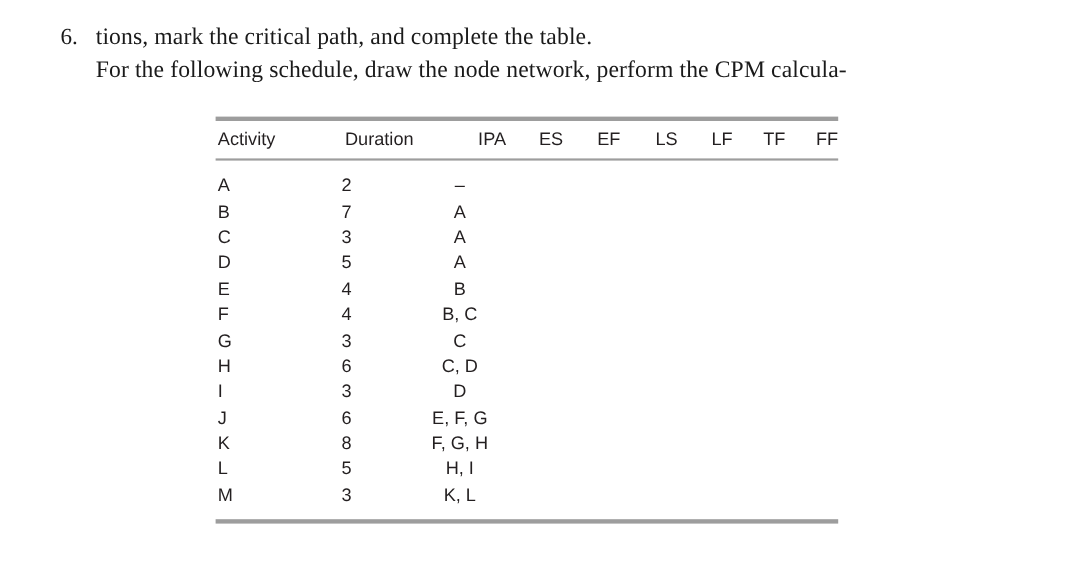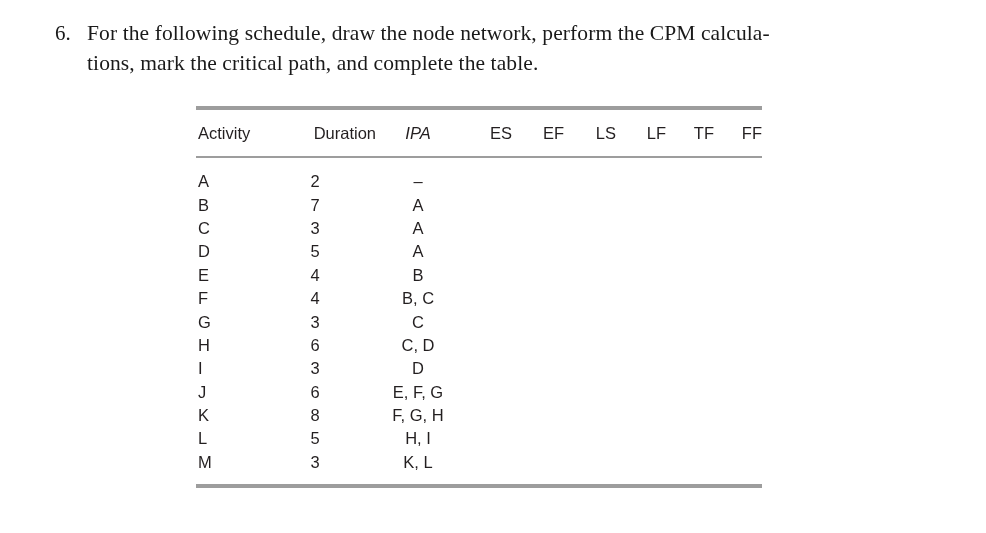--- a/index.html
+++ b/index.html
@@ -74,59 +74,59 @@
   table.sched td {
     font-family: "Liberation Sans", sans-serif;
     font-size: 16.5px;
     color: #231f20;
     font-weight: normal;
     padding: 0;
     border: none;
     white-space: nowrap;
   }
   table.sched thead th {
-    height: 46px;
+    height: 34px;
     vertical-align: middle;
   }
   table.sched tbody td {
     height: 23.4px;
     vertical-align: middle;
   }
   
   col.c-activity { width: 74px; }
   col.c-duration { width: 106px; }
   col.c-ipa      { width: 84px; }
   col.c-es       { width: 52px; }
   col.c-ef       { width: 52px; }
   col.c-ls       { width: 52px; }
   col.c-lf       { width: 50px; }
   col.c-tf       { width: 48px; }
   col.c-ff       { width: 48px; }
 
   thead th.h-activity { text-align: left;  padding-left: 2px; }
   thead th.h-duration { text-align: right;  padding-left: 14px; }
-  thead th.h-ipa      { text-align: center; font-style: italic; }
+  thead th.h-ipa      { text-align: right; }
   thead th.h-small    { text-align: right; }
 
   tbody td.d-activity { text-align: left; padding-left: 2px; }
   tbody td.d-duration { text-align: center; padding-right: 16px; }
   tbody td.d-ipa      { text-align: center; }
   tbody td.d-blank    { text-align: center; }
   .body-top-gap { height: 12px; }
   .body-bottom-gap { height: 10px; }
 </style>
 </head>
 <body>
 
 <div id="question-block">
   <div class="q-row">
     <div class="q-number">6.</div>
     <div class="q-text">
+      <span class="q-line">tions, mark the critical path, and complete the table.</span>
       <span class="q-line">For the following schedule, draw the node network, perform the CPM calcula-</span>
-      <span class="q-line">tions, mark the critical path, and complete the table.</span>
     </div>
   </div>
 </div>
 
 <div id="schedule-table">
 
   <div class="rule-thick"></div>
 
   <table class="sched">
     <colgroup>

